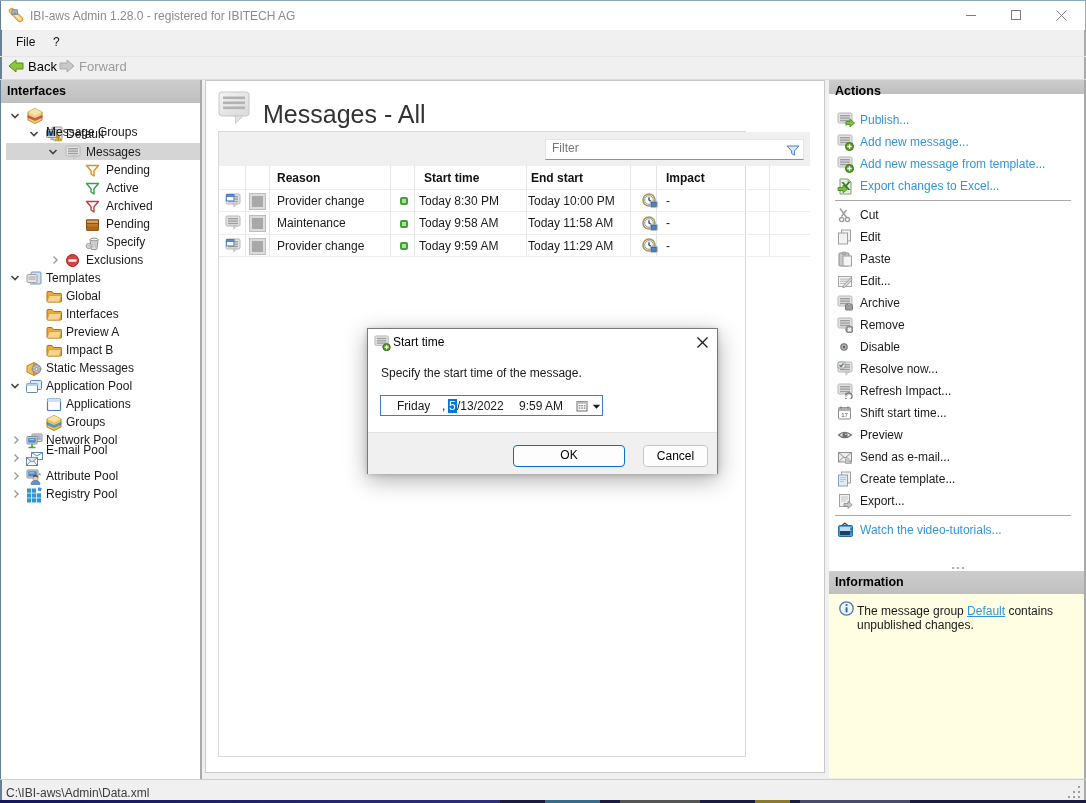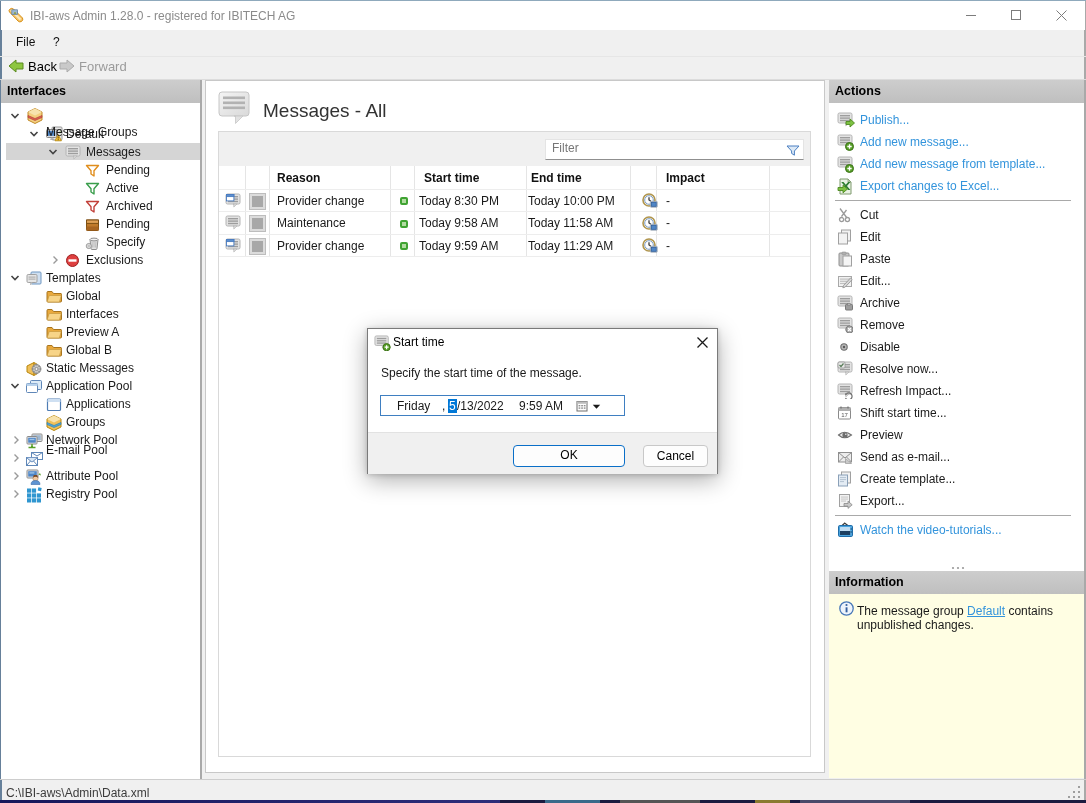--- a/index.html
+++ b/index.html
@@ -265,21 +265,21 @@
 <div class="abs" style="left:106px;top:56px">Pending</div>
 <div class="abs" style="left:106px;top:74px">Active</div>
 <div class="abs" style="left:106px;top:92px">Archived</div>
 <div class="abs" style="left:106px;top:110px">Pending</div>
 <div class="abs" style="left:106px;top:128px">Specify</div>
 <div class="abs" style="left:86px;top:146px">Exclusions</div>
 <div class="abs" style="left:46px;top:164px">Templates</div>
 <div class="abs" style="left:66px;top:182px">Global</div>
 <div class="abs" style="left:66px;top:200px">Interfaces</div>
 <div class="abs" style="left:66px;top:218px">Preview A</div>
-<div class="abs" style="left:66px;top:236px">Global B</div>
+<div class="abs" style="left:66px;top:236px">Impact B</div>
 <div class="abs" style="left:46px;top:254px">Static Messages</div>
 <div class="abs" style="left:46px;top:272px">Application Pool</div>
 <div class="abs" style="left:66px;top:290px">Applications</div>
 <div class="abs" style="left:66px;top:308px">Groups</div>
 <div class="abs" style="left:46px;top:326px">Network Pool</div>
 <div class="abs" style="left:46px;top:336px">E-mail Pool</div>
 <div class="abs" style="left:46px;top:362px">Attribute Pool</div>
 <div class="abs" style="left:46px;top:380px">Registry Pool</div>
 </div>
 
@@ -292,22 +292,22 @@
       </linearGradient>
     </defs>
 <rect x="1" y="1" width="30" height="24" rx="3" fill="url(#bgg)" stroke="#c6c6c6"></rect>
 <path d="M16 25 h9 l-7.5 7.5 v-7.5 z" fill="#e2e2e2" stroke="#c6c6c6" stroke-width=".8"></path>
 <g fill="#b2b2b2">
       <rect x="5" y="5.5" width="22" height="2.6"></rect>
       <rect x="5" y="10.5" width="22" height="2.6"></rect>
       <rect x="5" y="15.5" width="22" height="2.6"></rect>
     </g>
 </svg>
-<div class="abs" style="left:263px;top:100px;font-size:19px;color:#333">Messages - All</div>
-<div id="tablebox" class="abs" style="left:218px;top:131px;width:593px;height:626px;border:1px solid #d9d9d9;box-sizing:border-box;background:#fff">
+<div class="abs" style="left:263px;top:100px;font-size:25px;color:#333">Messages - All</div>
+<div id="tablebox" class="abs" style="left:218px;top:131px;width:528px;height:626px;border:1px solid #d9d9d9;box-sizing:border-box;background:#fff">
   <div class="abs" style="left:0;top:0;width:591px;height:34px;background:#f0f0f0"></div>
   <div class="abs" style="left:326px;top:7px;width:259px;height:21px;background:#fff;border:1px solid #e4e4e4;border-bottom:1px solid #8f8f8f;box-sizing:border-box"></div>
   <div class="abs" style="left:333px;top:9px;color:#767676">Filter</div>
   <svg class="abs" style="left:567px;top:13px" width="14" height="11" viewBox="0 0 14 11">
       <path d="M1 1 H13 L8.4 6 V10.2 L5.6 8.4 V6 Z" fill="#dce9f6" stroke="#4a7fc1" stroke-width="1" stroke-linejoin="round"></path>
     </svg>
 
   <div class="vsep" style="left:26px"></div>
   <div class="vsep" style="left:50px"></div>
   <div class="vsep" style="left:171px"></div>
@@ -317,21 +317,21 @@
   <div class="vsep" style="left:437px"></div>
   <div class="vsep" style="left:550px"></div>
 
   <div class="hline" style="top:57px"></div>
   <div class="hline" style="top:79px"></div>
   <div class="hline" style="top:102px"></div>
   <div class="hline" style="top:124px"></div>
 
   <div class="abs thead" style="left:58px;top:39px">Reason</div>
   <div class="abs thead" style="left:205px;top:39px">Start time</div>
-  <div class="abs thead" style="left:312px;top:39px">End time</div>
+  <div class="abs thead" style="left:312px;top:39px">End start</div>
   <div class="abs thead" style="left:447px;top:39px">Impact</div>
 
   <svg class="abs" style="left:6px;top:61px" width="16" height="16" viewBox="0 0 16 16">
       <use href="#bub"></use>
       <rect x="1.5" y="1.5" width="7.4" height="6.4" fill="#fff" stroke="#4a7cc0" stroke-width=".9"></rect>
       <rect x="1.5" y="1.5" width="7.4" height="2.1" fill="#5b8fd0" stroke="#4a7cc0" stroke-width=".9"></rect>
     </svg>
   <div class="abs cbx" style="left:31px;top:62px"></div>
   <div class="abs" style="left:58px;top:62px">Provider change</div>
   <div class="abs dot" style="left:181px;top:65px"></div>
@@ -365,21 +365,21 @@
   <div class="abs dot" style="left:181px;top:110px"></div>
   <div class="abs" style="left:200px;top:107px">Today 9:59 AM</div>
   <div class="abs" style="left:309px;top:107px">Today 11:29 AM</div>
   <svg class="abs clk" style="left:423px;top:106px" width="16" height="15" viewBox="0 0 16 15">
       <use href="#clk2"></use>
     </svg>
   <div class="abs" style="left:447px;top:107px">-</div>
 </div>
 
 <div class="abs" style="left:829px;top:80px;width:255px;height:491px;background:#fff"></div>
-<div class="abs hdr" style="left:829px;top:80px;width:255px;height:23px;box-sizing:border-box">Actions</div>
+<div class="abs hdr" style="left:829px;top:80px;width:255px;height:14px;box-sizing:border-box">Actions</div>
 <div id="actions" class="abs" style="left:829px;top:101px;width:256px;height:465px">
 
 <svg class="abs" style="left:8px;top:11px" width="18" height="17" viewBox="0 0 18 17">
       <use href="#bub"></use>
       <path d="M9 9.5 h4 v-2.5 l4.5 4 l-4.5 4 v-2.5 h-4 z" fill="#7dc142" stroke="#4e8a1f" stroke-width=".9"></path>
     </svg>
 <div class="abs lnk" style="left:31px;top:12px">Publish...</div>
 <svg class="abs" style="left:8px;top:33px" width="18" height="17" viewBox="0 0 18 17">
       <use href="#bub"></use>
       <circle cx="12.5" cy="12.5" r="4" fill="#58a028" stroke="#3c7218"></circle>
@@ -548,21 +548,21 @@
         <use href="#bub"></use>
       </g>
       <circle cx="12.6" cy="12.2" r="3.6" fill="#58a028" stroke="#3c7218"></circle>
       <path d="M12.6 10.2 v4 M10.6 12.2 h4" stroke="#fff" stroke-width="1.2"></path>
     </svg>
   <div class="abs" style="left:25px;top:6px;color:#000">Start time</div>
   <svg class="abs" style="left:328px;top:7px" width="13" height="13" viewBox="0 0 13 13">
       <path d="M1.5 1.5 L11.5 11.5 M11.5 1.5 L1.5 11.5" stroke="#1a1a1a" stroke-width="1.3"></path>
     </svg>
   <div class="abs" style="left:13px;top:37px">Specify the start time of the message.</div>
-  <div class="abs" style="left:12px;top:66px;width:245px;height:21px;border:1px solid #3f7fc1;box-sizing:border-box;background:#fff">
+  <div class="abs" style="left:12px;top:66px;width:223px;height:21px;border:1px solid #3f7fc1;box-sizing:border-box;background:#fff">
     <div class="abs" style="left:16px;top:3px">Friday</div>
     <div class="abs" style="left:61px;top:3px">,</div>
     <div class="abs" style="left:67px;top:3px;background:#0078d7;color:#fff;padding:0 1px">5</div>
     <div class="abs" style="left:76px;top:3px">/13/2022</div>
     <div class="abs" style="left:138px;top:3px">9:59 AM</div>
     <svg class="abs" style="left:195px;top:4px" width="12" height="12" viewBox="0 0 12 12">
         <rect x="1" y="1.5" width="10" height="9.5" fill="#fdfdfd" stroke="#6e6e6e"></rect>
         <rect x="1" y="1.5" width="10" height="2.3" fill="#bdbdbd"></rect>
         <g fill="#8f8f8f">
           <rect x="2.6" y="5" width="1.7" height="1.4"></rect>

